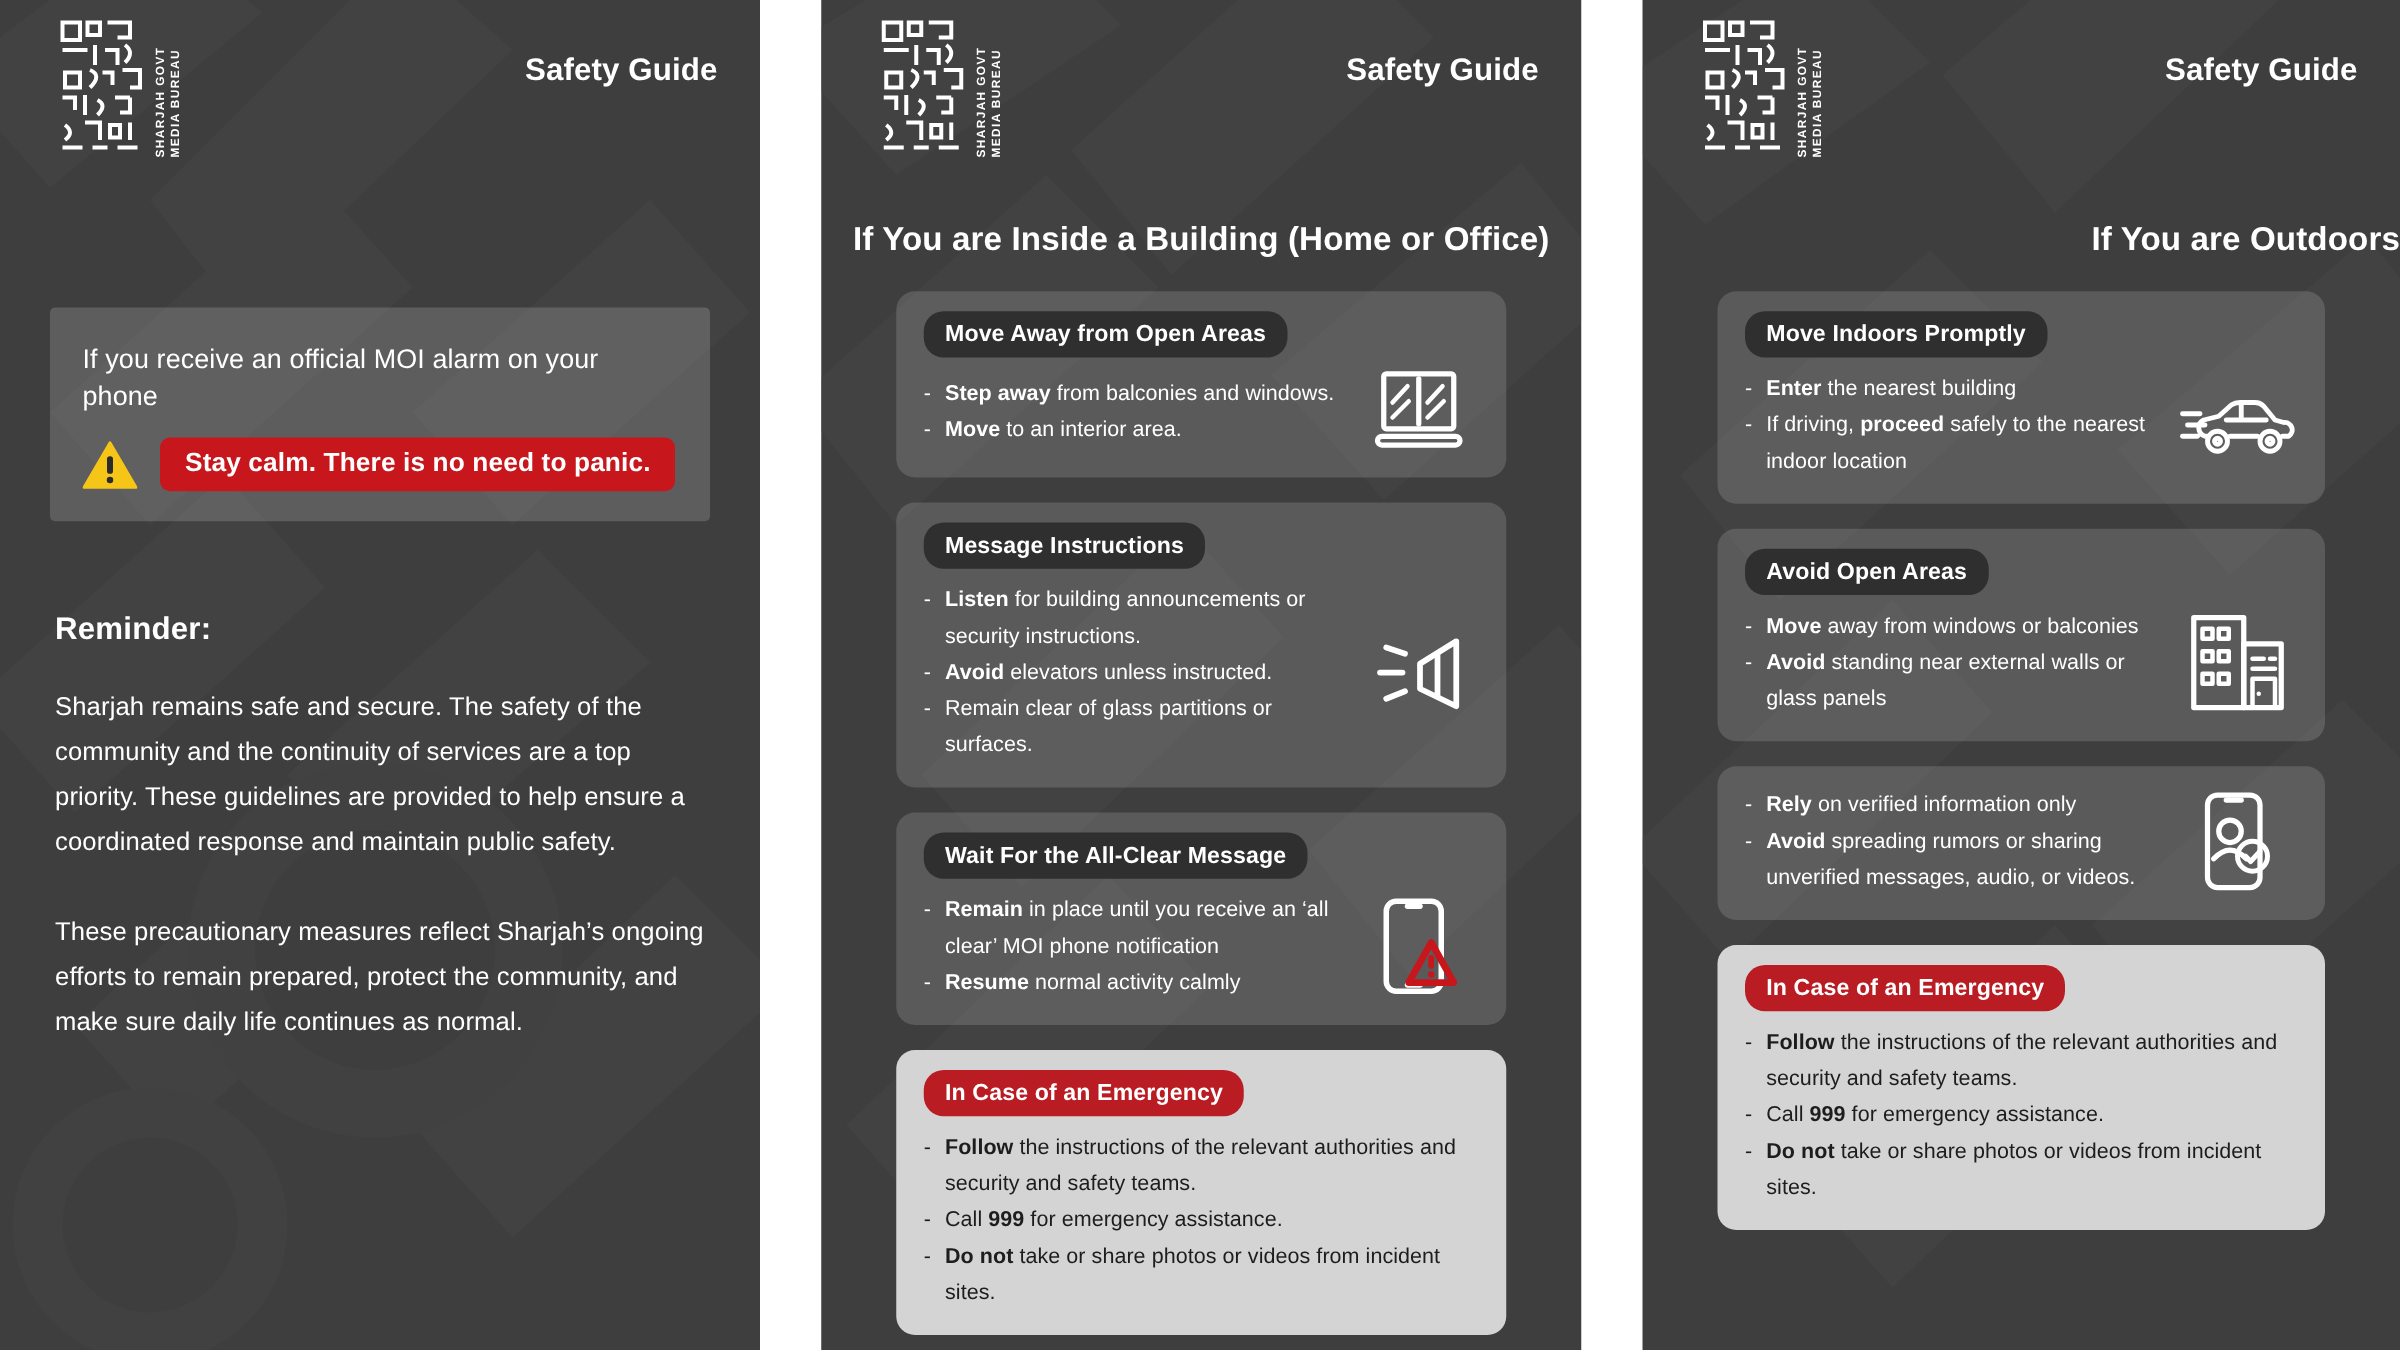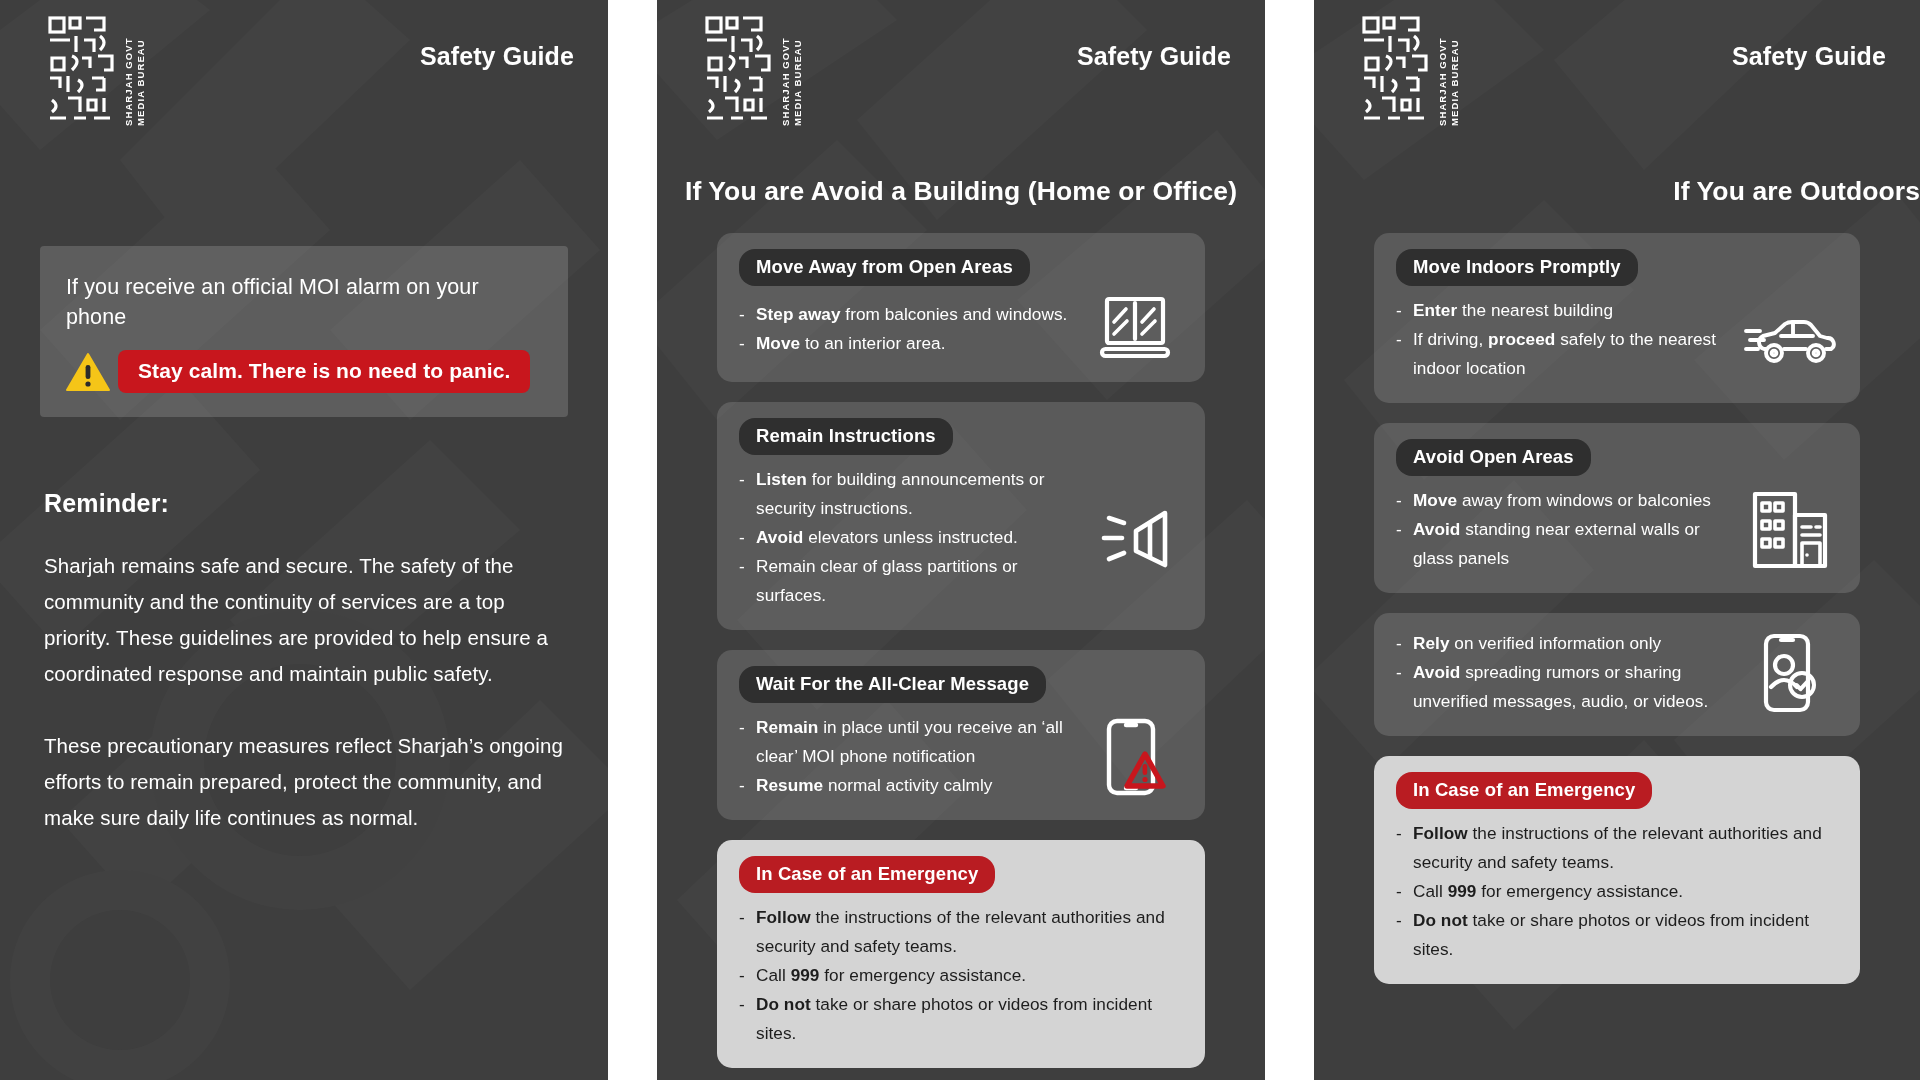--- a/index.html
+++ b/index.html
@@ -56,21 +56,21 @@
     position:relative;z-index:3;
     margin:130px 40px 0 40px;
     background:rgba(255,255,255,.16);
     border-radius:4px;
     padding:26px 26px 24px 26px;
   }
   .alert-line{
     color:#ffffff;font-size:21.5px;line-height:30px;
     font-weight:400;margin-bottom:18px;letter-spacing:.1px;
   }
-  .alert-row{display:flex;align-items:center;gap:8px;}
+  .alert-row{display:flex;align-items:center;gap:18px;}
   .warn-icon{width:44px;height:40px;flex:0 0 auto;}
   .alert-pill{
     background:#c8161d;color:#ffffff;
     font-size:21px;font-weight:700;
     padding:9px 20px 10px 20px;border-radius:8px;
     letter-spacing:.1px;white-space:nowrap;
   }
   .reminder{
     position:relative;z-index:3;
     margin:72px 40px 0 44px;
@@ -234,21 +234,21 @@
           </g>
         </svg>
         <div class="logo-words">
           <span>SHARJAH GOVT</span>
           <span>MEDIA BUREAU</span>
         </div>
       </div>
       <div class="safety-title">Safety Guide</div>
     </header>
 
-    <h2 class="col-title">If You are Avoid a Building (Home or Office)</h2>
+    <h2 class="col-title">If You are Inside a Building (Home or Office)</h2>
     <div class="cards" id="mid-cards">
         <div class="card"><div class="card-head">Move Away from Open Areas</div><div class="card-body">
             <ul class="bullets">
               <li><span class="dash">-</span><b>Step away</b> from balconies and windows.</li>
               <li><span class="dash">-</span><b>Move</b> to an interior area.</li>
             </ul>
             <div class="card-icon">
               <svg viewBox="0 0 72 66" width="72" height="66">
                 <g fill="none" stroke="#fff" stroke-width="4.2" stroke-linejoin="round" stroke-linecap="round">
                   <rect x="8" y="3" width="56" height="44" rx="2"></rect>
@@ -257,21 +257,21 @@
                     <line x1="15" y1="26" x2="27" y2="13"></line>
                     <line x1="15" y1="38" x2="28" y2="25"></line>
                     <line x1="43" y1="26" x2="55" y2="13"></line>
                     <line x1="43" y1="38" x2="56" y2="25"></line>
                   </g>
                   <rect x="3" y="53" width="66" height="7" rx="3.5"></rect>
                 </g>
               </svg>
             </div>
           </div></div>
-        <div class="card"><div class="card-head">Remain Instructions</div><div class="card-body">
+        <div class="card"><div class="card-head">Message Instructions</div><div class="card-body">
             <ul class="bullets">
               <li><span class="dash">-</span><b>Listen</b> for building announcements or security instructions.</li>
               <li><span class="dash">-</span><b>Avoid</b> elevators unless instructed.</li>
               <li><span class="dash">-</span>Remain clear of glass partitions or surfaces.</li>
             </ul>
             <div class="card-icon">
               <svg viewBox="0 0 80 62" width="80" height="62">
                 <g fill="none" stroke="#fff" stroke-width="4.6" stroke-linecap="round" stroke-linejoin="round">
                   <path d="M70 6 L41 24 L41 44 L70 58 Z"></path>
                   <line x1="55" y1="16" x2="55" y2="50"></line>

